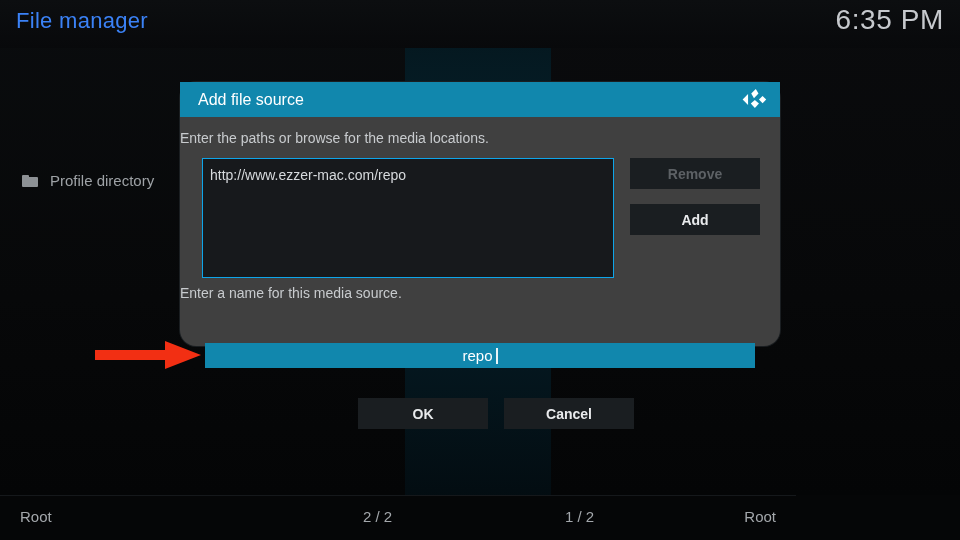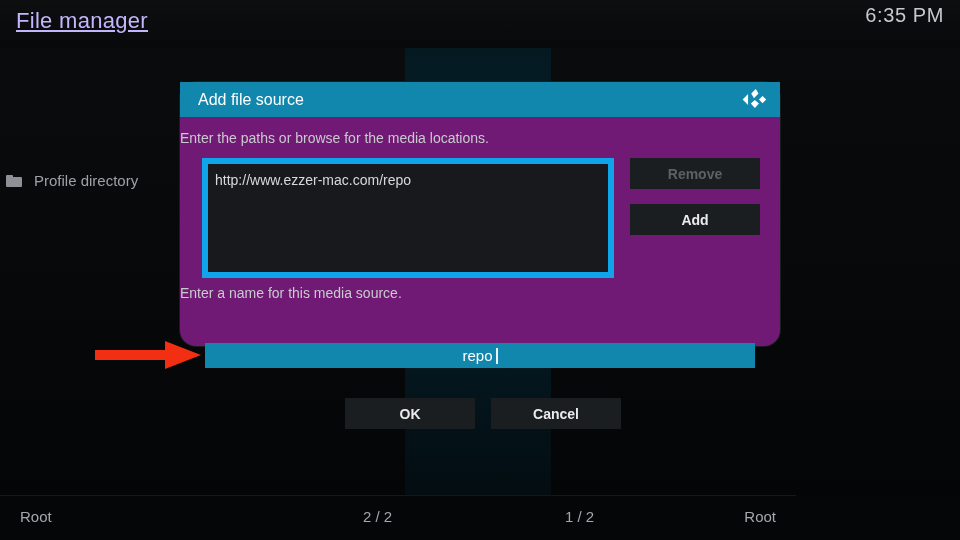--- a/index.html
+++ b/index.html
@@ -46,47 +46,46 @@
     left: 0; top: 0; width: 960px; height: 48px;
     background: linear-gradient(180deg, #0c0e10 0%, #08090b 100%);
   }
 
   
   .app-title {
     position: absolute;
     left: 16px;
     top: 8px;
     font-size: 22px;
-    color: #c4b5fd;
+    color: #3b82f6;
     letter-spacing: 0.3px;
     font-weight: 400;
-    text-decoration: underline;
   }
   .clock {
     position: absolute;
     right: 16px;
     top: 4px;
-    font-size: 20px;
+    font-size: 28px;
     color: #c6c9cd;
     font-weight: 300;
     letter-spacing: 0.6px;
   }
 
   
   .side-list {
     position: absolute;
     left: 0;
     top: 160px;
     width: 200px;
   }
   .side-item {
     display: flex;
     align-items: center;
     height: 40px;
-    padding-left: 6px;
+    padding-left: 22px;
     gap: 12px;
   }
   .folder-icon {
     width: 16px;
     height: 13px;
     position: relative;
     flex: 0 0 auto;
   }
   .folder-icon::before {
     content: "";
@@ -139,21 +138,21 @@
     z-index: 40;
   }
 
   
   .dialog {
     position: absolute;
     left: 180px;
     top: 82px;
     width: 600px;
     height: 264px;
-    background: #701a75;
+    background: #404040;
     box-shadow: 0 0 0 1px #1a1e21;
     z-index: 30;
     border-radius: 16px;
   }
   .dlg-header {
     position: relative;
     height: 35px;
     background: #1187ad;
     display: flex;
     align-items: center;
@@ -184,21 +183,21 @@
     margin-top: 12px;
     height: 120px;
   }
   .paths-box {
     position: absolute;
     left: 22px;
     top: 0;
     width: 412px;
     height: 120px;
     background: #17191c;
-    border: 6px solid #0ea5e9;
+    border: 1px solid #0ea5e9;
   }
   .path-entry {
     padding: 8px 0 0 7px;
     font-size: 14px;
     color: #d7dadd;
   }
 
   .side-buttons {
     position: absolute;
     left: 450px;
@@ -247,21 +246,21 @@
     display: inline-block;
     width: 2px;
     height: 16px;
     background: #e8f4f8;
     margin-left: 3px;
     vertical-align: -3px;
   }
 
   .dlg-footer {
     position: absolute;
-    left: 3px;
+    left: 16px;
     top: 316px;
     width: 600px;
     display: flex;
     justify-content: center;
     gap: 16px;
   }
   .btn-wide {
     width: 130px;
     height: 31px;
     background: #1a1e21;

